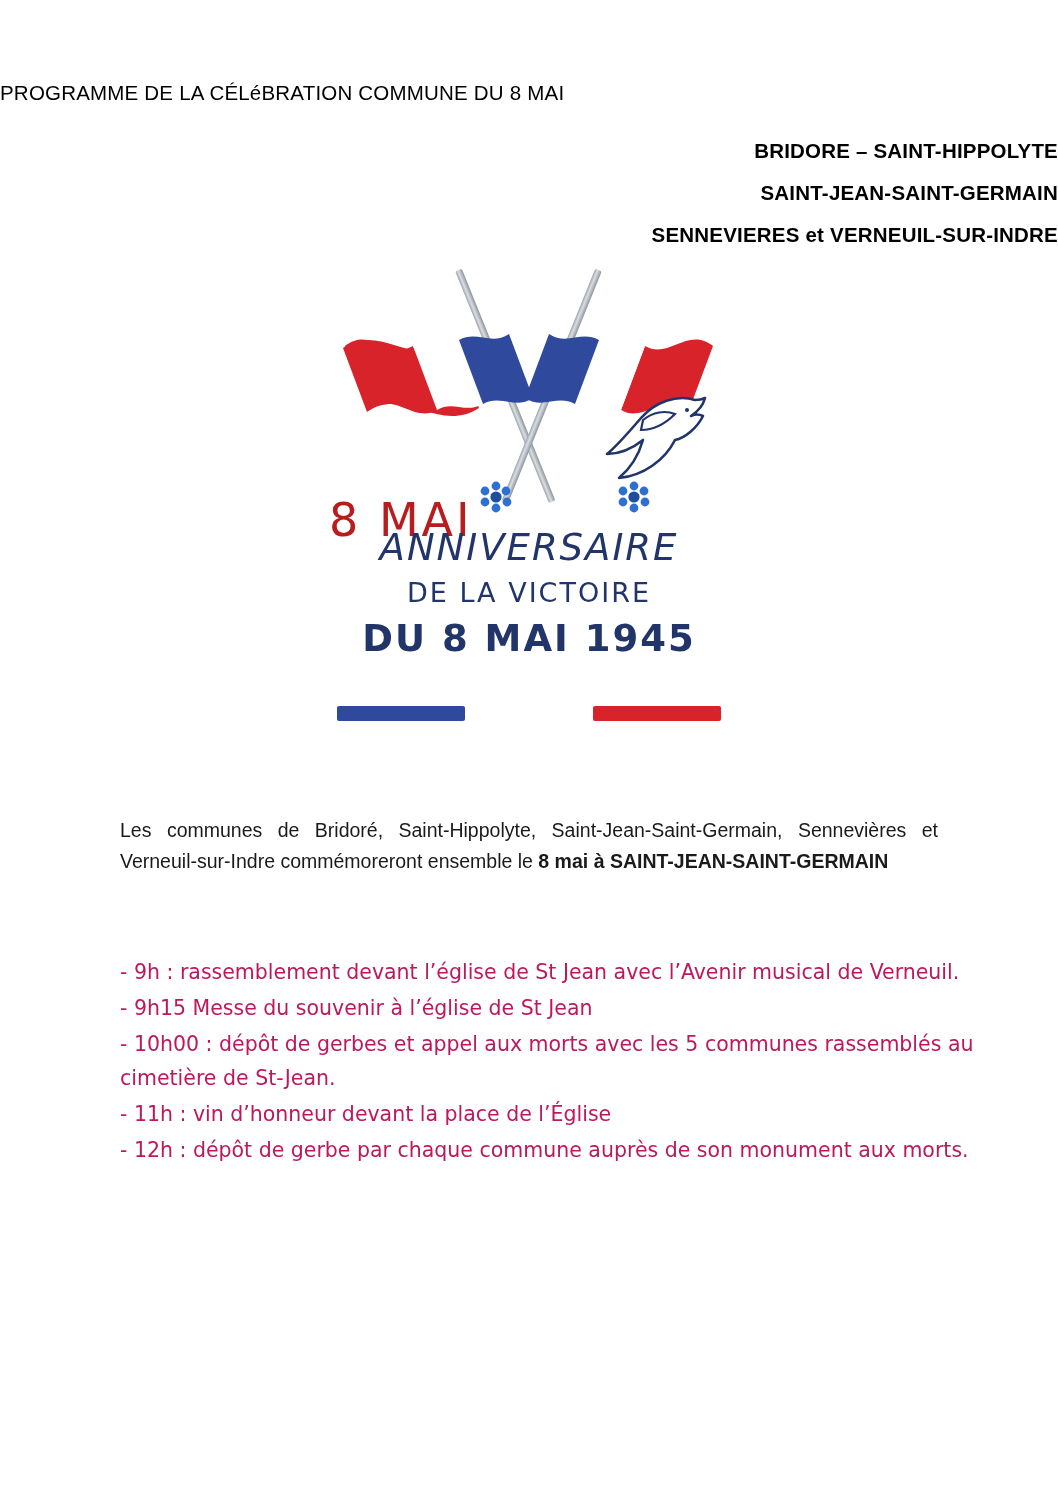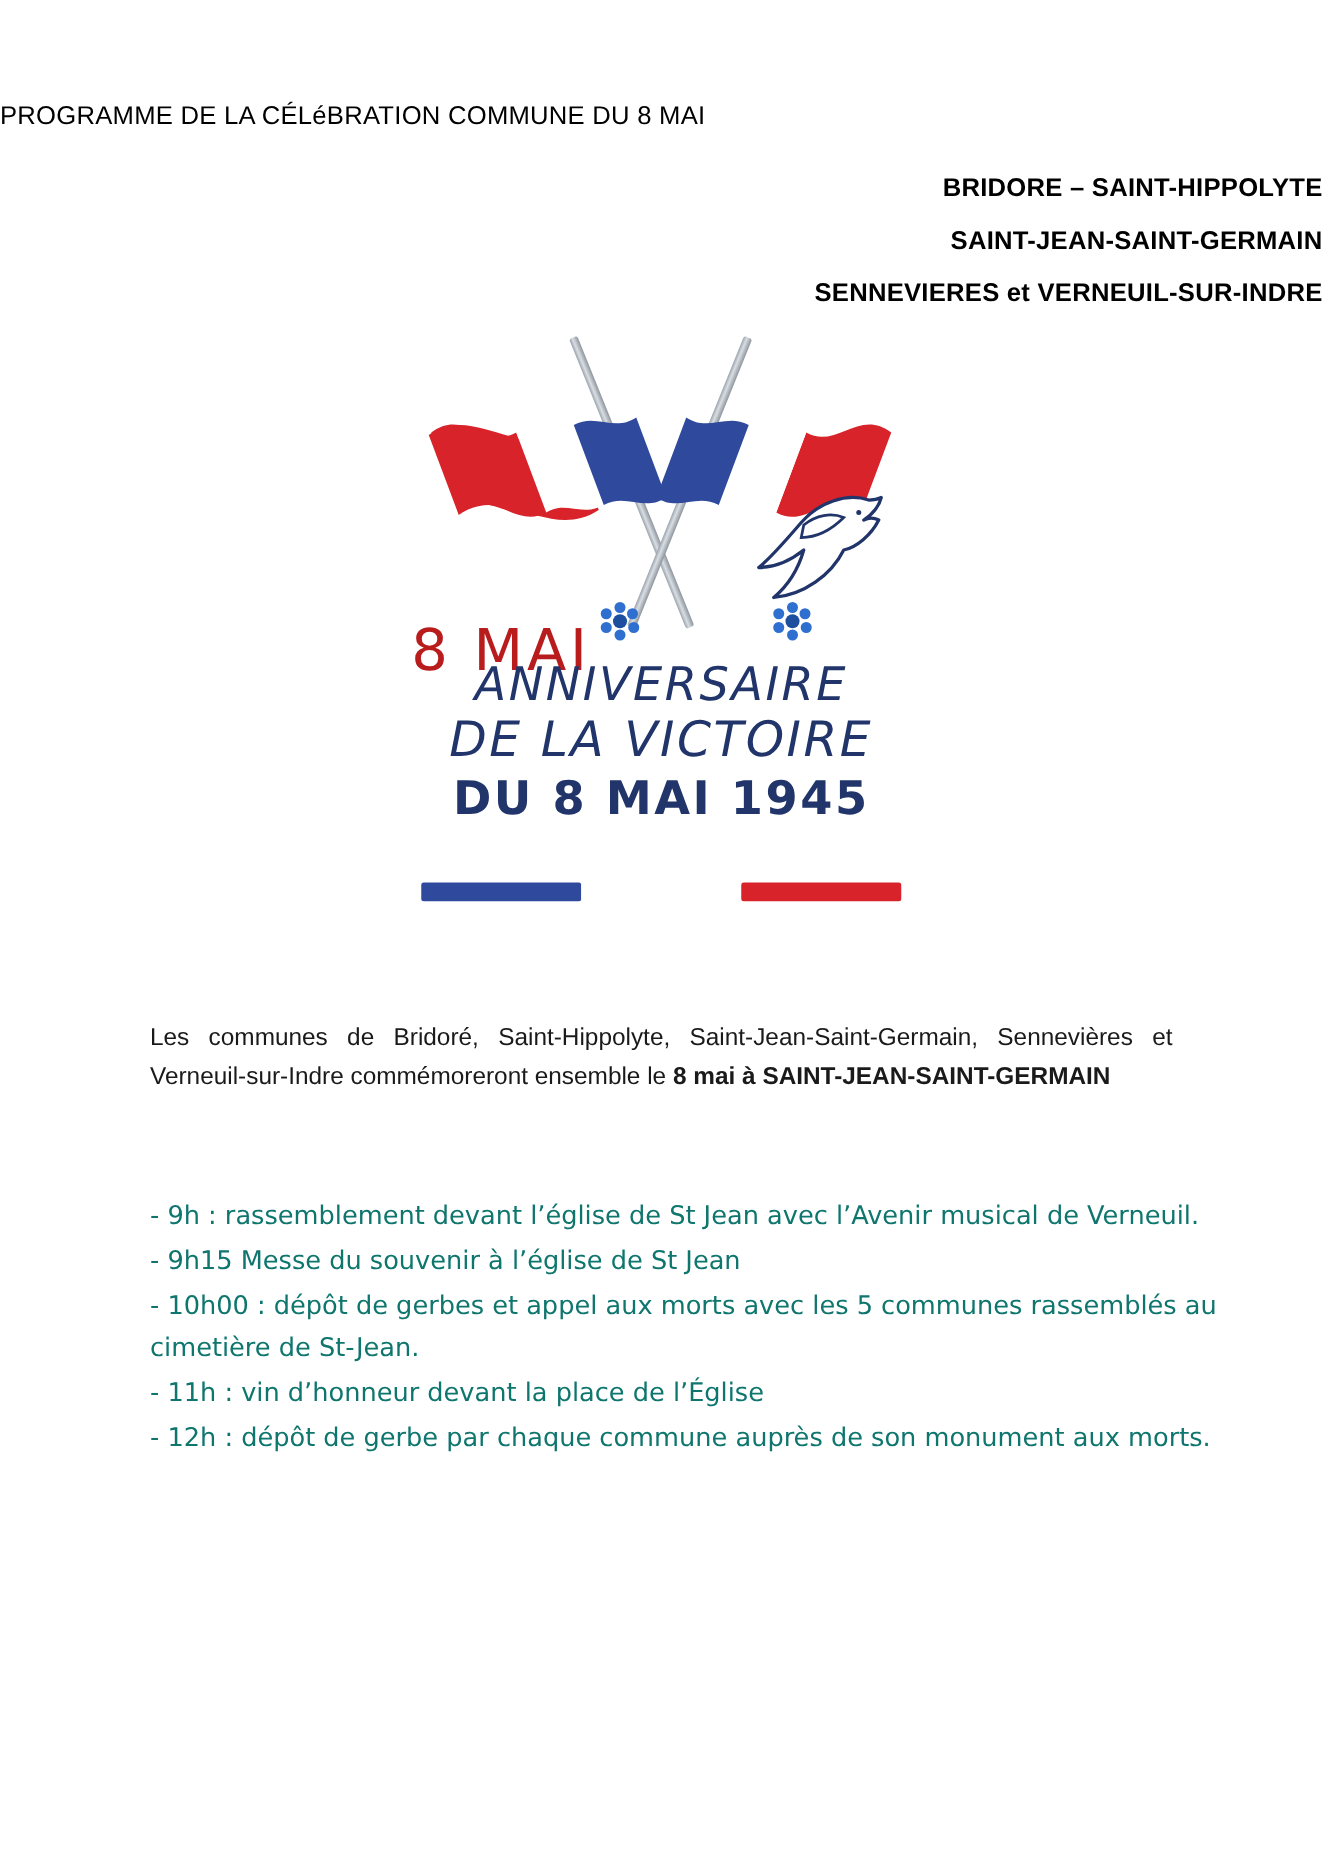--- a/index.html
+++ b/index.html
@@ -83,21 +83,21 @@
   }
   .band-text {
     position: absolute;
     left: 0; top: 238px;
     width: 420px;
     text-align: center;
     font-family: "DejaVu Sans", sans-serif;
     color: #21356b;
   }
   .band-text .l1 { font-size: 37px; letter-spacing: 2px; line-height: 44px; font-style: italic; }
-  .band-text .l2 { font-size: 39px; letter-spacing: 2px; line-height: 46px; font-style: italic; }
+  .band-text .l2 { font-size: 27px; letter-spacing: 2px; line-height: 46px; }
   .band-text .l3 { font-size: 37px; letter-spacing: 2px; line-height: 46px; font-weight: bold; }
   .stripes {
     position: absolute;
     left: 18px;
     top: 418px;
     width: 384px;
     height: 15px;
   }
   .stripes span {
     position: absolute;
@@ -127,21 +127,21 @@
   .intro b { font-weight: bold; }
 
   .schedule {
     position: absolute;
     top: 955px;
     left: 120px;
     width: 860px;
     font-family: "DejaVu Sans", sans-serif;
     font-size: 20.5px;
     line-height: 34px;
-    color: #0f766e;
+    color: #be185d;
   }
   .schedule .item { margin: 0 0 2px 0; }
 </style>
 </head>
 <body>
 
 <div class="page">
 
   <div class="doc-title">PROGRAMME DE LA CÉLéBRATION COMMUNE DU 8 MAI</div>
 

